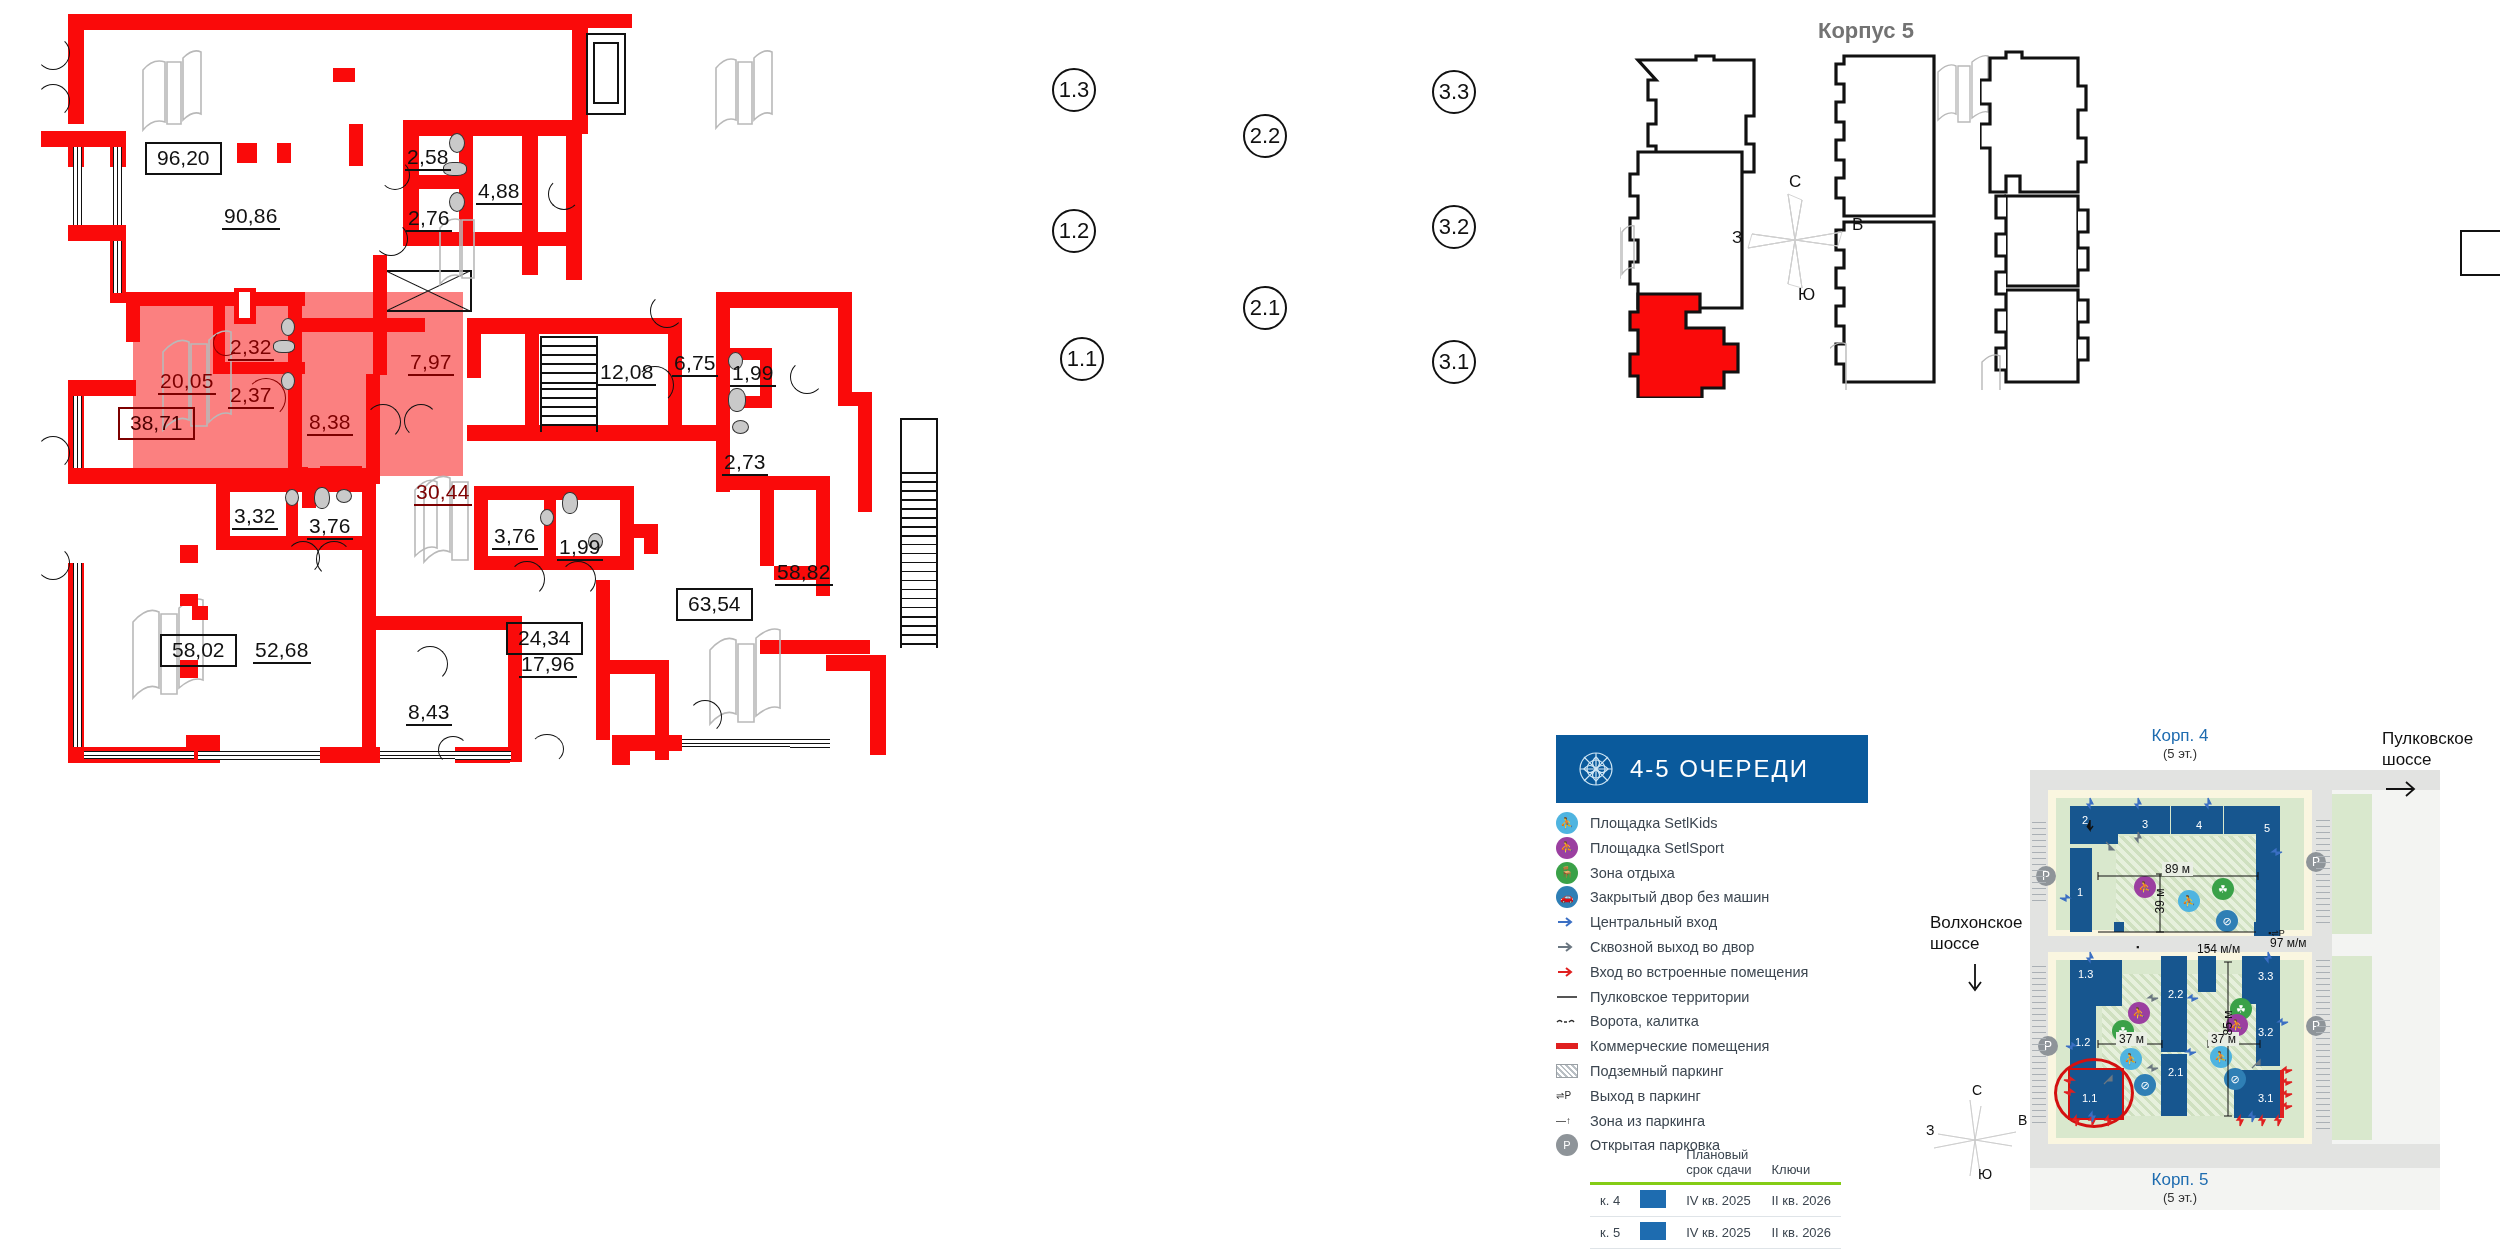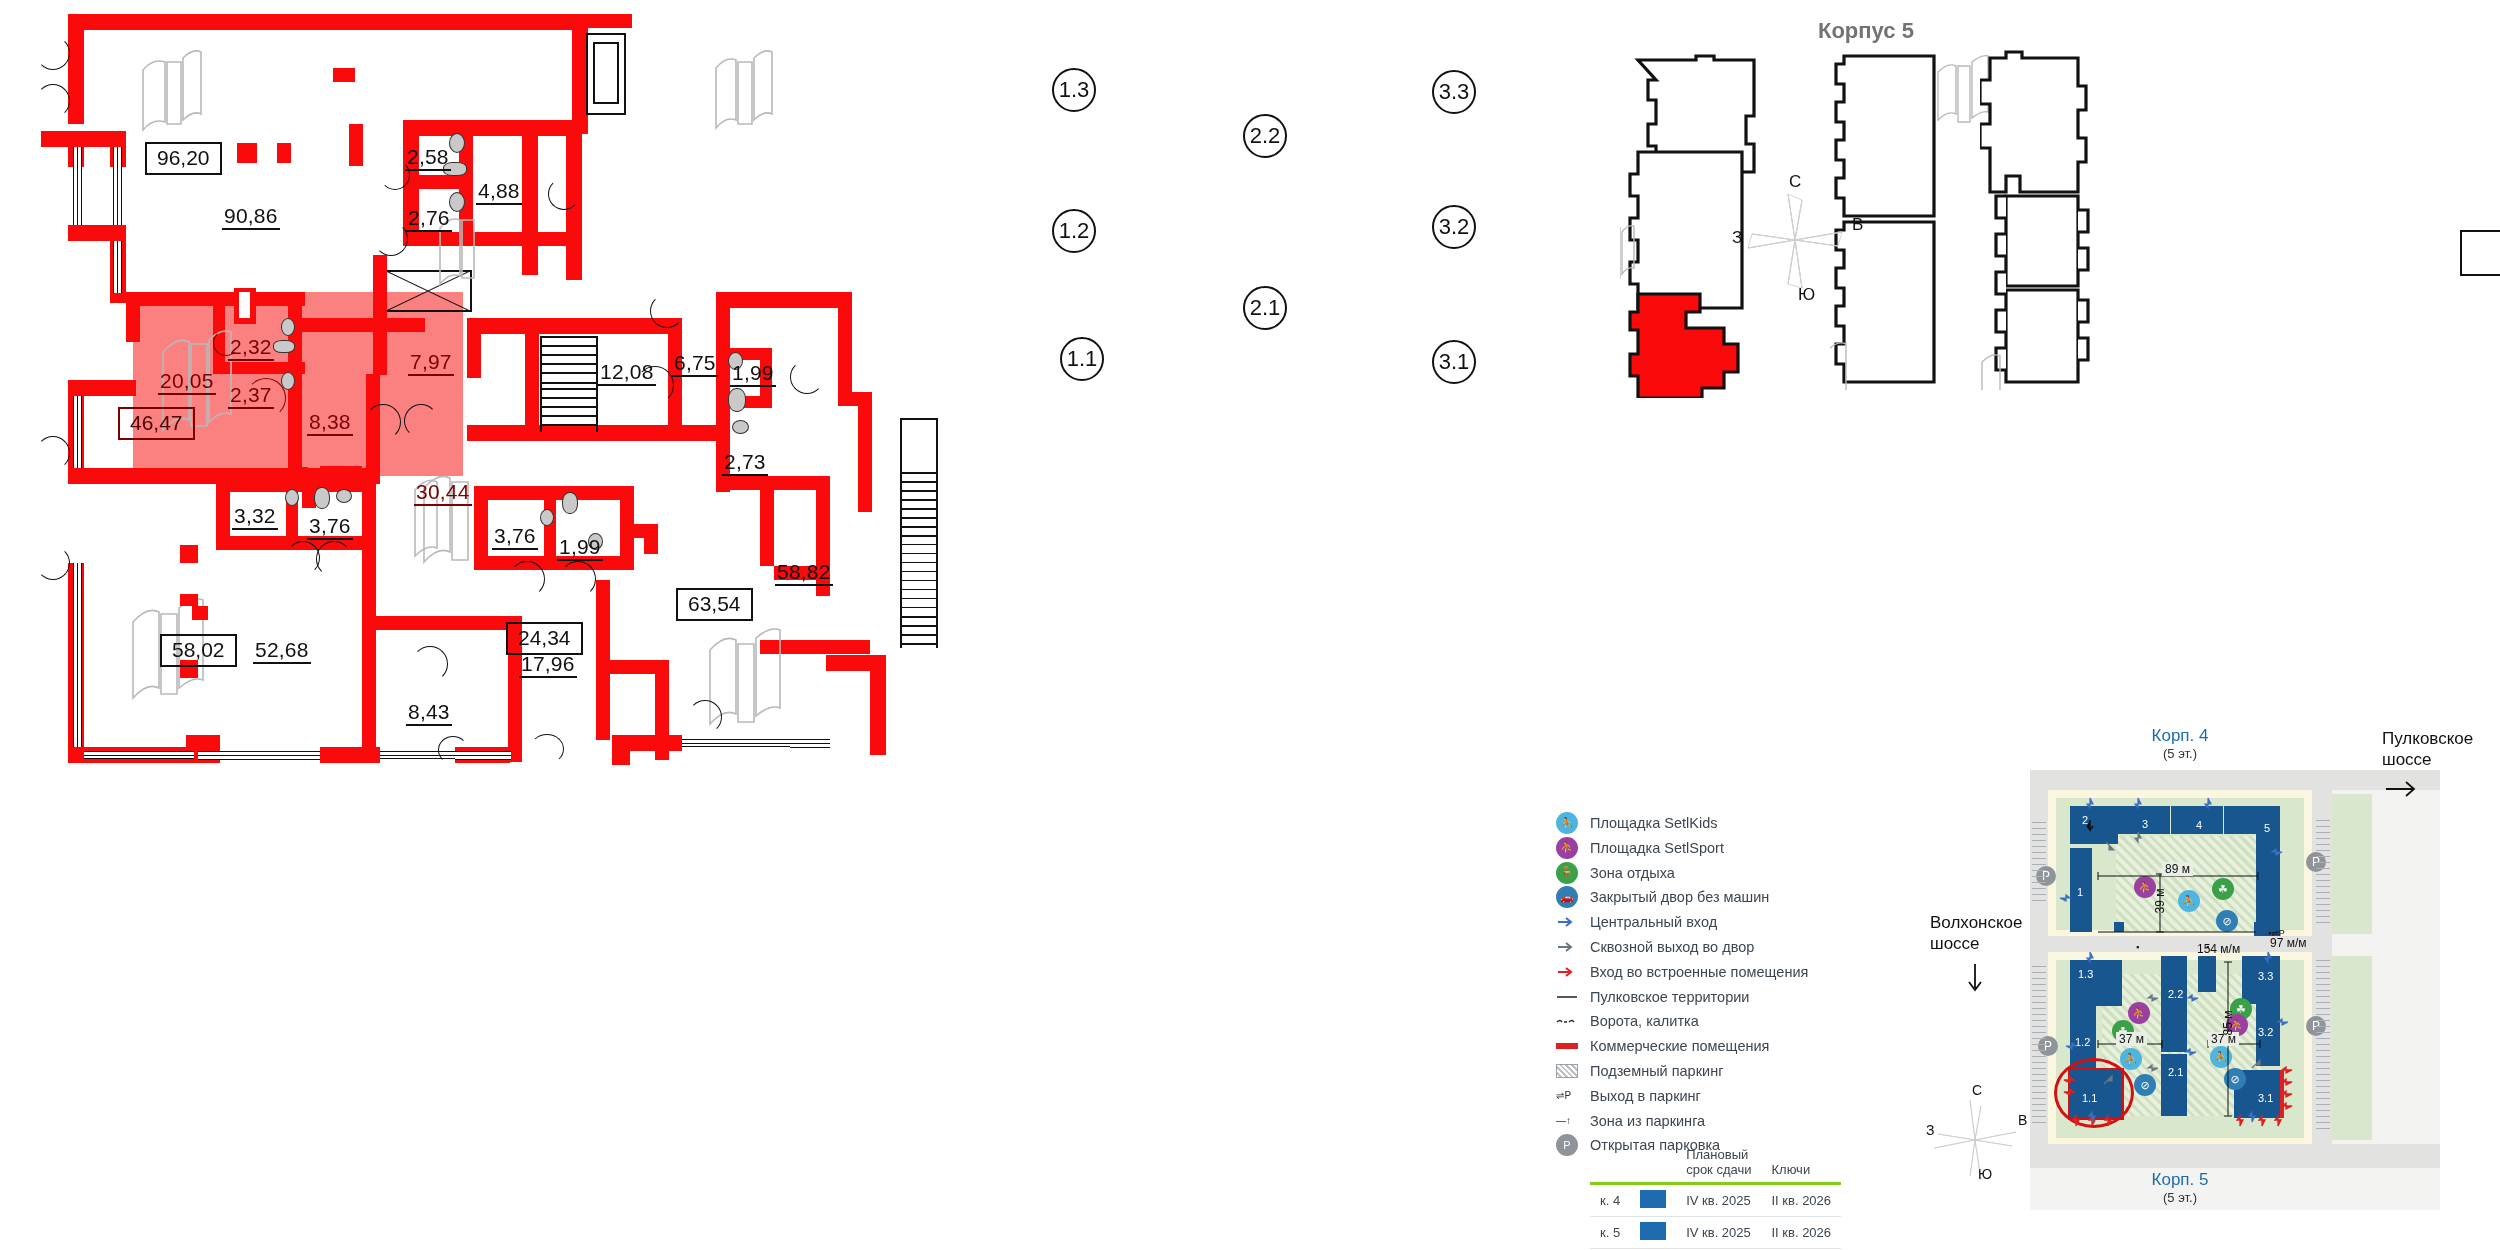--- a/index.html
+++ b/index.html
@@ -344,21 +344,21 @@
 
   <div class="abs" id="area-labels" style="left:0;top:0;width:1000px;height:800px;">
       <div class="area-box" style="left: 145px; top: 142px;">96,20</div>
       <div class="area-u" style="left: 222px; top: 205px;">90,86</div>
       <div class="area-u" style="left: 405px; top: 146px;">2,58</div>
       <div class="area-u" style="left: 476px; top: 180px;">4,88</div>
       <div class="area-u" style="left: 406px; top: 207px;">2,76</div>
       <div class="area-u onpink" style="left: 228px; top: 336px;">2,32</div>
       <div class="area-u onpink" style="left: 158px; top: 370px;">20,05</div>
       <div class="area-u onpink" style="left: 228px; top: 384px;">2,37</div>
-      <div class="area-box onpink" style="left: 118px; top: 407px;">46,47</div>
+      <div class="area-box onpink" style="left: 118px; top: 407px;">38,71</div>
       <div class="area-u onpink" style="left: 307px; top: 411px;">8,38</div>
       <div class="area-u onpink" style="left: 408px; top: 351px;">7,97</div>
       <div class="area-u" style="left: 598px; top: 361px;">12,08</div>
       <div class="area-u" style="left: 672px; top: 352px;">6,75</div>
       <div class="area-u" style="left: 730px; top: 362px;">1,99</div>
       <div class="area-u" style="left: 722px; top: 451px;">2,73</div>
       <div class="area-u" style="left: 232px; top: 505px;">3,32</div>
       <div class="area-u" style="left: 307px; top: 515px;">3,76</div>
       <div class="area-u onpink" style="left: 414px; top: 481px;">30,44</div>
       <div class="area-u" style="left: 492px; top: 525px;">3,76</div>
@@ -446,20 +446,34 @@
         <path d="M65 60 L72 108 L58 104 Z"></path>
           <path d="M65 60 L18 68 L22 54 Z"></path>
       </g>
     </svg>
     <div class="compass-lbl" style="left:189px;top:172px;">С</div>
     <div class="compass-lbl" style="left:252px;top:215px;">В</div>
     <div class="compass-lbl" style="left:198px;top:285px;">Ю</div>
     <div class="compass-lbl" style="left:132px;top:228px;">З</div>
   </div>
 
+  <div class="legend-header" style="left:1556px;top:735px;width:312px;height:68px;padding-left:22px;">
+    <svg width="36" height="36" viewBox="0 0 36 36">
+      <g fill="none" stroke="#cfe6f5" stroke-width="1.2">
+        <circle cx="18" cy="18" r="16"></circle>
+        <circle cx="18" cy="18" r="9"></circle>
+        <path d="M18 2 v32 M2 18 h32 M6 6 L30 30 M30 6 L6 30"></path>
+        <path d="M18 6 q7 6 0 12 q-7 -6 0 -12 z"></path>
+        <path d="M18 30 q7 -6 0 -12 q-7 6 0 12 z"></path>
+        <path d="M6 18 q6 7 12 0 q-6 -7 -12 0 z"></path>
+        <path d="M30 18 q-6 7 -12 0 q6 -7 12 0 z"></path>
+      </g>
+    </svg>
+    <span class="txt">4-5 ОЧЕРЕДИ</span>
+  </div>
 
   <div class="abs" id="legend-list" style="left:1556px;top:812px;width:330px;height:380px;">
       <div class="legend-row" style="left: 0px; top: 0px;">
         <span class="lg-icon" style="background: rgb(79, 180, 224);">⛹</span>
         <span>Площадка SetlKids</span>
       </div>
       <div class="legend-row" style="left: 0px; top: 24.8px;">
         <span class="lg-icon" style="background: rgb(155, 63, 160);">⛹</span>
         <span>Площадка SetlSport</span>
       </div>

